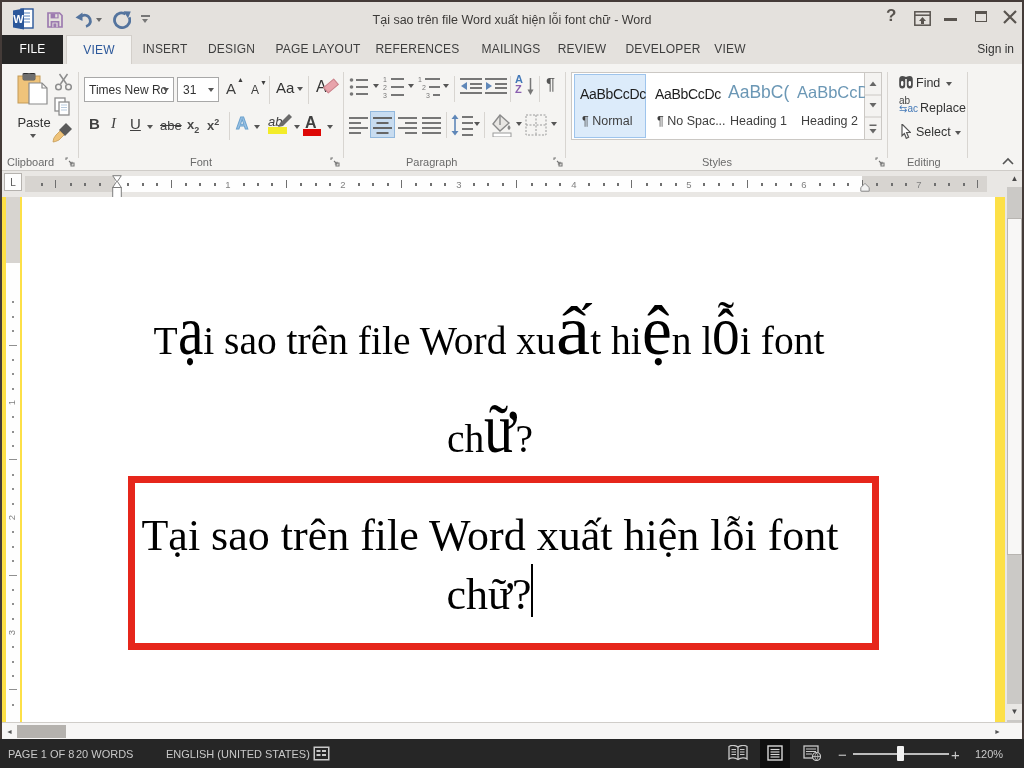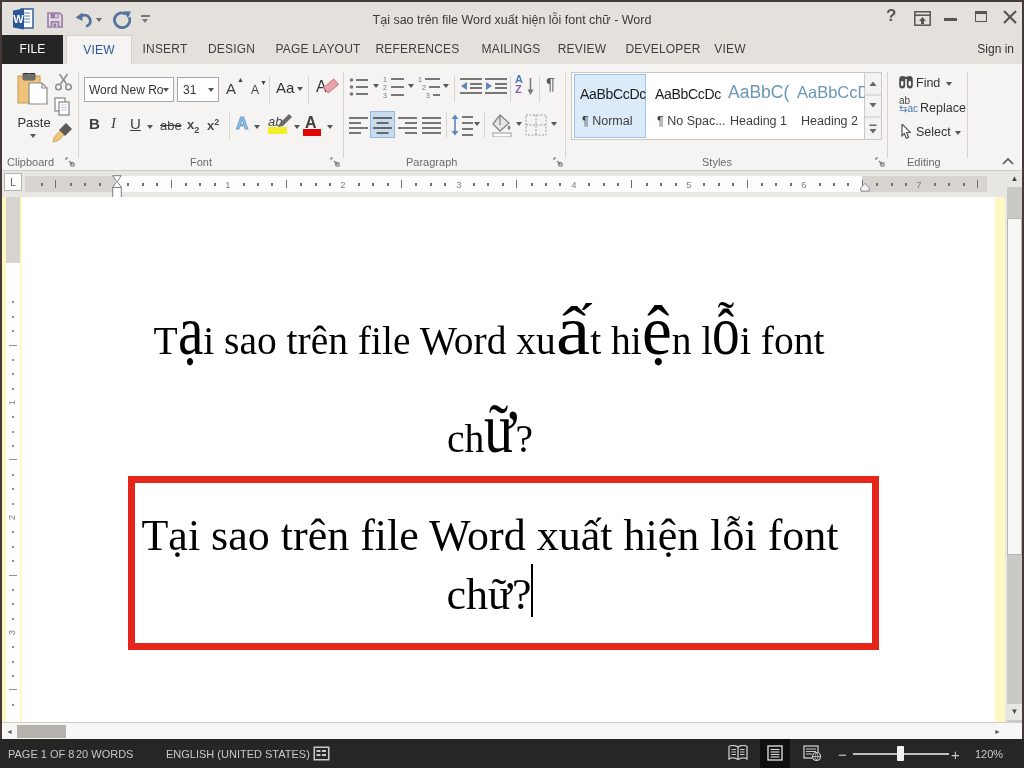--- a/index.html
+++ b/index.html
@@ -23,21 +23,21 @@
 #ribbon { left:2px; top:64px; width:1020px; height:107px; background:#f5f4f2; border-bottom:1px solid #cfccc8; }
 .gsep { position:absolute; top:8px; width:1px; height:86px; background:#d8d5d1; }
 .glabel { position:absolute; top:92px; font-size:11px; color:#6a6a6a; }
 .dlg { position:absolute; top:93px; width:10px; height:10px; }
 .ribtext { font-size:12.5px; color:#333; }
 
 #rulerrow { left:2px; top:171px; width:1020px; height:26px; background:#e9e7e4; }
 #hruler { position:absolute; left:23px; top:5px; width:962px; height:16px; background:#d7d4d0; }
 #hruler .white { position:absolute; left:90px; top:0; width:747px; height:16px; background:#fefefe; }
 
-#docarea { left:2px; top:197px; width:1020px; height:525px; background:#fef9c3; }
+#docarea { left:2px; top:197px; width:1020px; height:525px; background:#fde047; }
 #page { position:absolute; left:20px; top:0; width:973px; height:525px; background:#fff; }
 #vruler { position:absolute; left:4px; top:0; width:14px; height:525px; background:#fefefe; }
 
 #vscroll { left:1005px; top:171px; width:17px; height:551px; background:#e9e7e4; }
 
 #hscroll { left:2px; top:722px; width:1020px; height:17px; background:#f7f6f5; border-top:1px solid #d0cdc9; }
 
 #statusbar { left:0; top:739px; width:1024px; height:29px; background:#262626; color:#c9c9c9; font-size:11px; }
 .sbitem { position:absolute; top:9px; }
 .rt { position:absolute; background:#6f6f6f; }
@@ -155,21 +155,21 @@
         <line x1="7" y1="10.5" x2="13" y2="10.5"></line>
         <line x1="7" y1="13" x2="13" y2="13"></line>
       </g>
   </svg>
   <svg class="abs" style="left:50px; top:57px;" width="22" height="22" viewBox="0 0 22 22">
     <path d="M14 2 L20 8 L13 15 L7 9 Z" fill="#5a5a5a"></path>
     <path d="M8 10 L12 14 L7 19 Q3 21 1 21 Q1 17 4 14 Z" fill="#efc37a" stroke="#c49a56" stroke-width="0.8"></path>
   </svg>
 
   <div class="abs" style="left:82px; top:13px; width:90px; height:25px; background:#fff; border:1px solid #a8a8a8;">
-    <div class="ribtext" style="padding:5px 0 0 4px; font-size:12px; white-space:nowrap;">Word New Ro</div>
+    <div class="ribtext" style="padding:5px 0 0 4px; font-size:12px; white-space:nowrap;">Times New Ro</div>
     <div class="abs" style="right:4px; top:10px; width:0; height:0; border-left:3.5px solid transparent; border-right:3.5px solid transparent; border-top:4px solid #555;"></div>
   </div>
   <div class="abs" style="left:175px; top:13px; width:42px; height:25px; background:#fff; border:1px solid #a8a8a8;">
     <div class="ribtext" style="padding:5px 0 0 5px; font-size:12px;">31</div>
     <div class="abs" style="right:4px; top:10px; width:0; height:0; border-left:3.5px solid transparent; border-right:3.5px solid transparent; border-top:4px solid #555;"></div>
   </div>
   <div class="abs" style="left:224px; top:16px; font-size:15px; color:#3e3e3e;">A<span style="position:absolute; left:11px; top:-4px; font-size:7px;">▲</span></div>
   <div class="abs" style="left:249px; top:19px; font-size:12px; color:#3e3e3e;">A<span style="position:absolute; left:9px; top:-4px; font-size:7px;">▼</span></div>
   <div class="gsep" style="left:267px; top:12px; height:28px;"></div>
   <div class="abs" style="left:274px; top:15px; font-size:15px; color:#333;">Aa</div>

